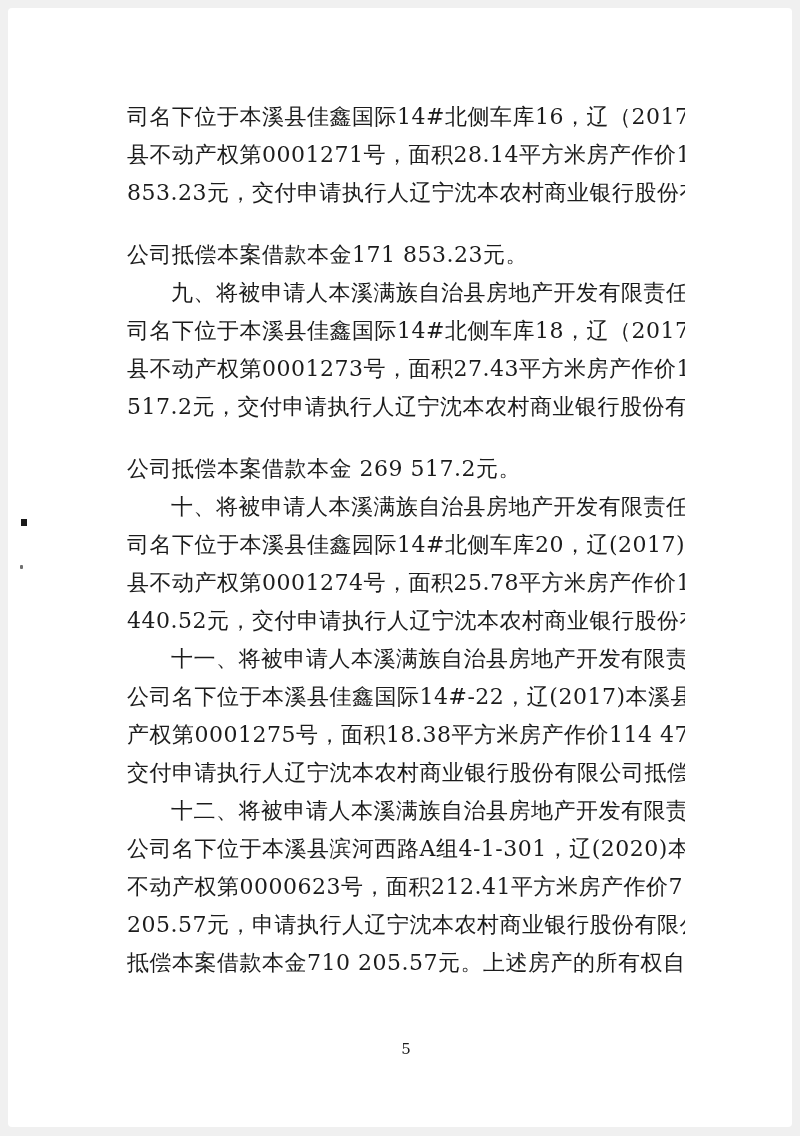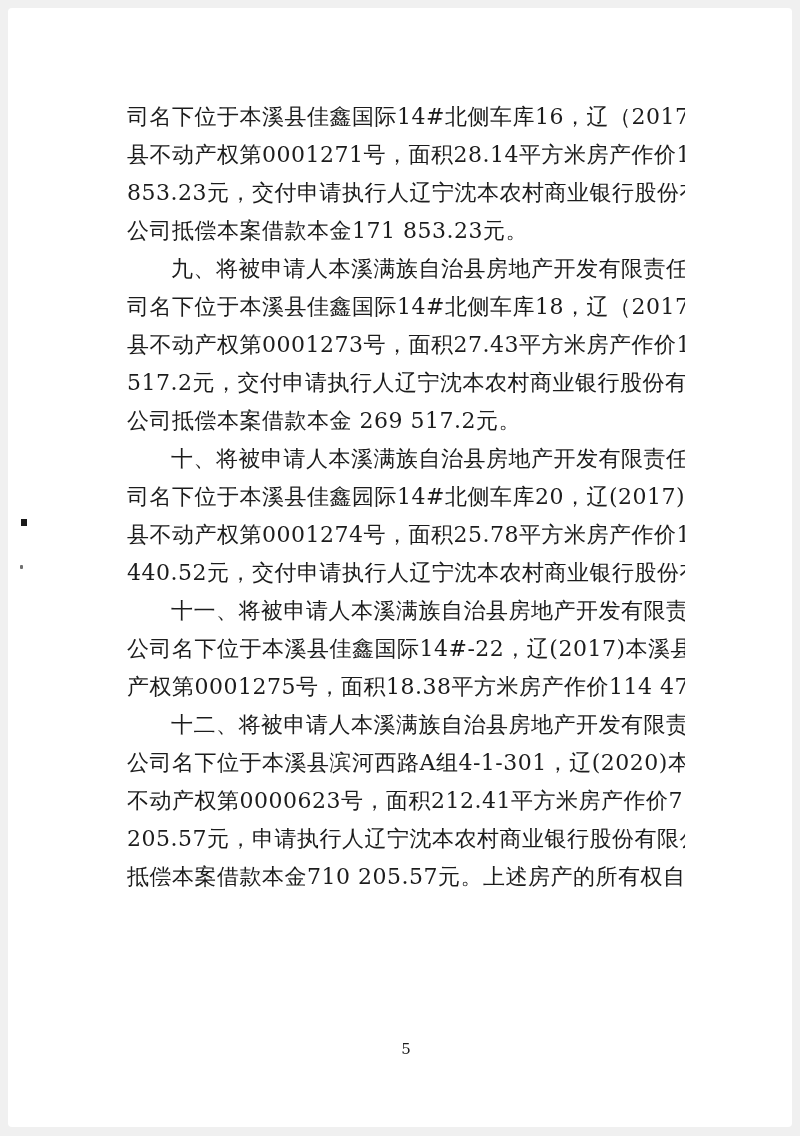--- a/index.html
+++ b/index.html
@@ -38,20 +38,21 @@
     overflow: hidden;
     text-align: justify;
     text-align-last: justify;
     letter-spacing: 0.5px;
   }
   .line.indent {
     text-indent: 2em;
   }
   .line.para-end {
     text-align-last: left;
+    margin-top: 24px;
   }
   .page-num {
     position: absolute;
     left: 119px;
     top: 1032px;
     width: 558px;
     text-align: center;
     font-size: 15px;
     color: #1c1c1c;
   }
@@ -99,20 +100,21 @@
       <div class="line indent">十、将被申请人本溪满族自治县房地产开发有限责任公</div>
       <div class="line">司名下位于本溪县佳鑫园际14#北侧车库20，辽(2017)本溪</div>
       <div class="line">县不动产权第0001274号，面积25.78平方米房产作价157</div>
       <div class="line">440.52元，交付申请执行人辽宁沈本农村商业银行股份有限</div>
     </div>
 
     <div>
       <div class="line indent">十一、将被申请人本溪满族自治县房地产开发有限责任</div>
       <div class="line">公司名下位于本溪县佳鑫国际14#-22，辽(2017)本溪县不动</div>
       <div class="line">产权第0001275号，面积18.38平方米房产作价114 472.85元，</div>
+      <div class="line">交付申请执行人辽宁沈本农村商业银行股份有限公司抵偿</div>
     </div>
 
     <div>
       <div class="line indent">十二、将被申请人本溪满族自治县房地产开发有限责任</div>
       <div class="line">公司名下位于本溪县滨河西路A组4-1-301，辽(2020)本溪县</div>
       <div class="line">不动产权第0000623号，面积212.41平方米房产作价710</div>
       <div class="line">205.57元，申请执行人辽宁沈本农村商业银行股份有限公司</div>
       <div class="line">抵偿本案借款本金710 205.57元。上述房产的所有权自本裁</div>
     </div>
 

